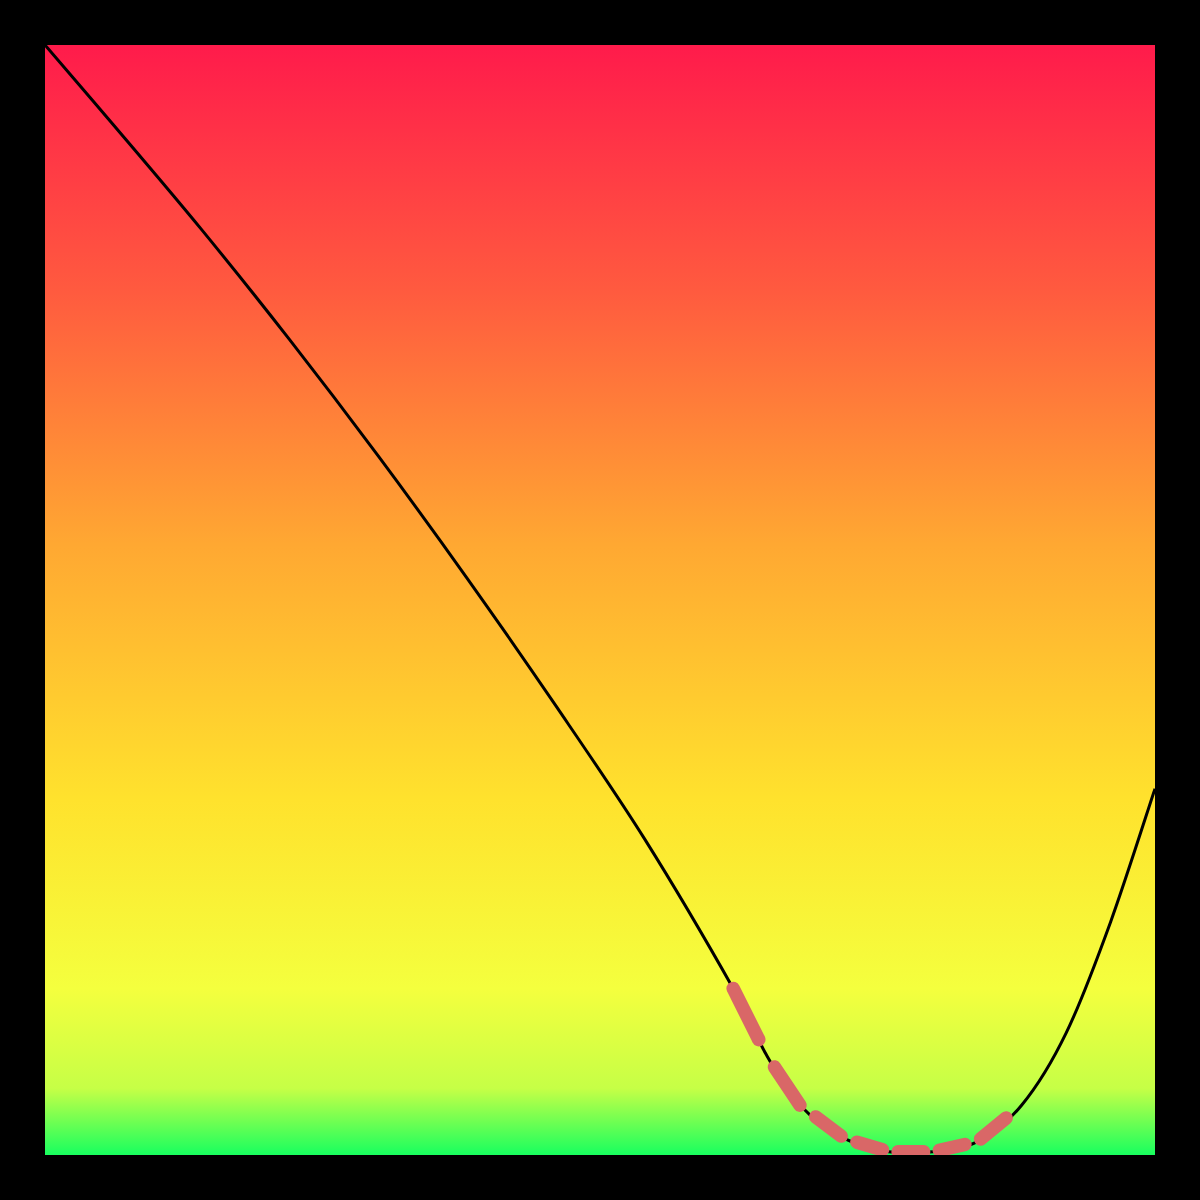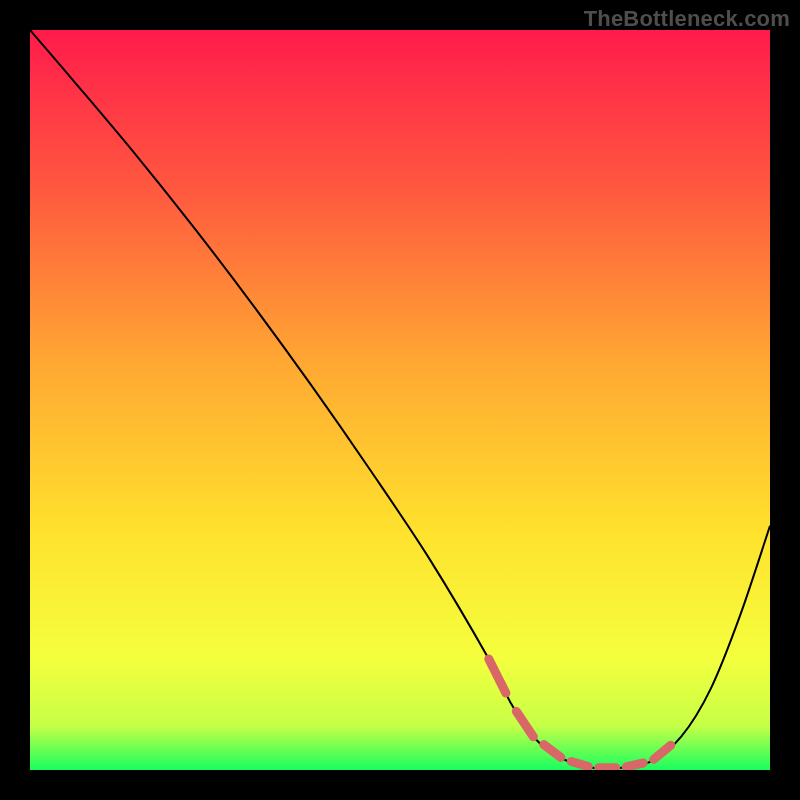--- a/index.html
+++ b/index.html
@@ -48,21 +48,20 @@
   .optimal-band {
     fill: none;
     stroke-linecap: round;
     stroke-width: 9;
   }
 </style>
 </head>
 <body>
 
 <div class="container">
-  <div class="watermark">TheBottleneck.com</div>
 
   <div class="plot-area">
     <svg viewBox="0 0 740 740">
       <defs>
         <linearGradient id="bg-grad" x1="0" y1="0" x2="0" y2="1">
           <stop id="g0" offset="0%" stop-color="#ff1b4b"></stop>
           <stop id="g1" offset="22%" stop-color="#ff5a3f"></stop>
           <stop id="g2" offset="45%" stop-color="#ffa832"></stop>
           <stop id="g3" offset="68%" stop-color="#ffe22d"></stop>
           <stop id="g4" offset="85%" stop-color="#f4ff3e"></stop>

